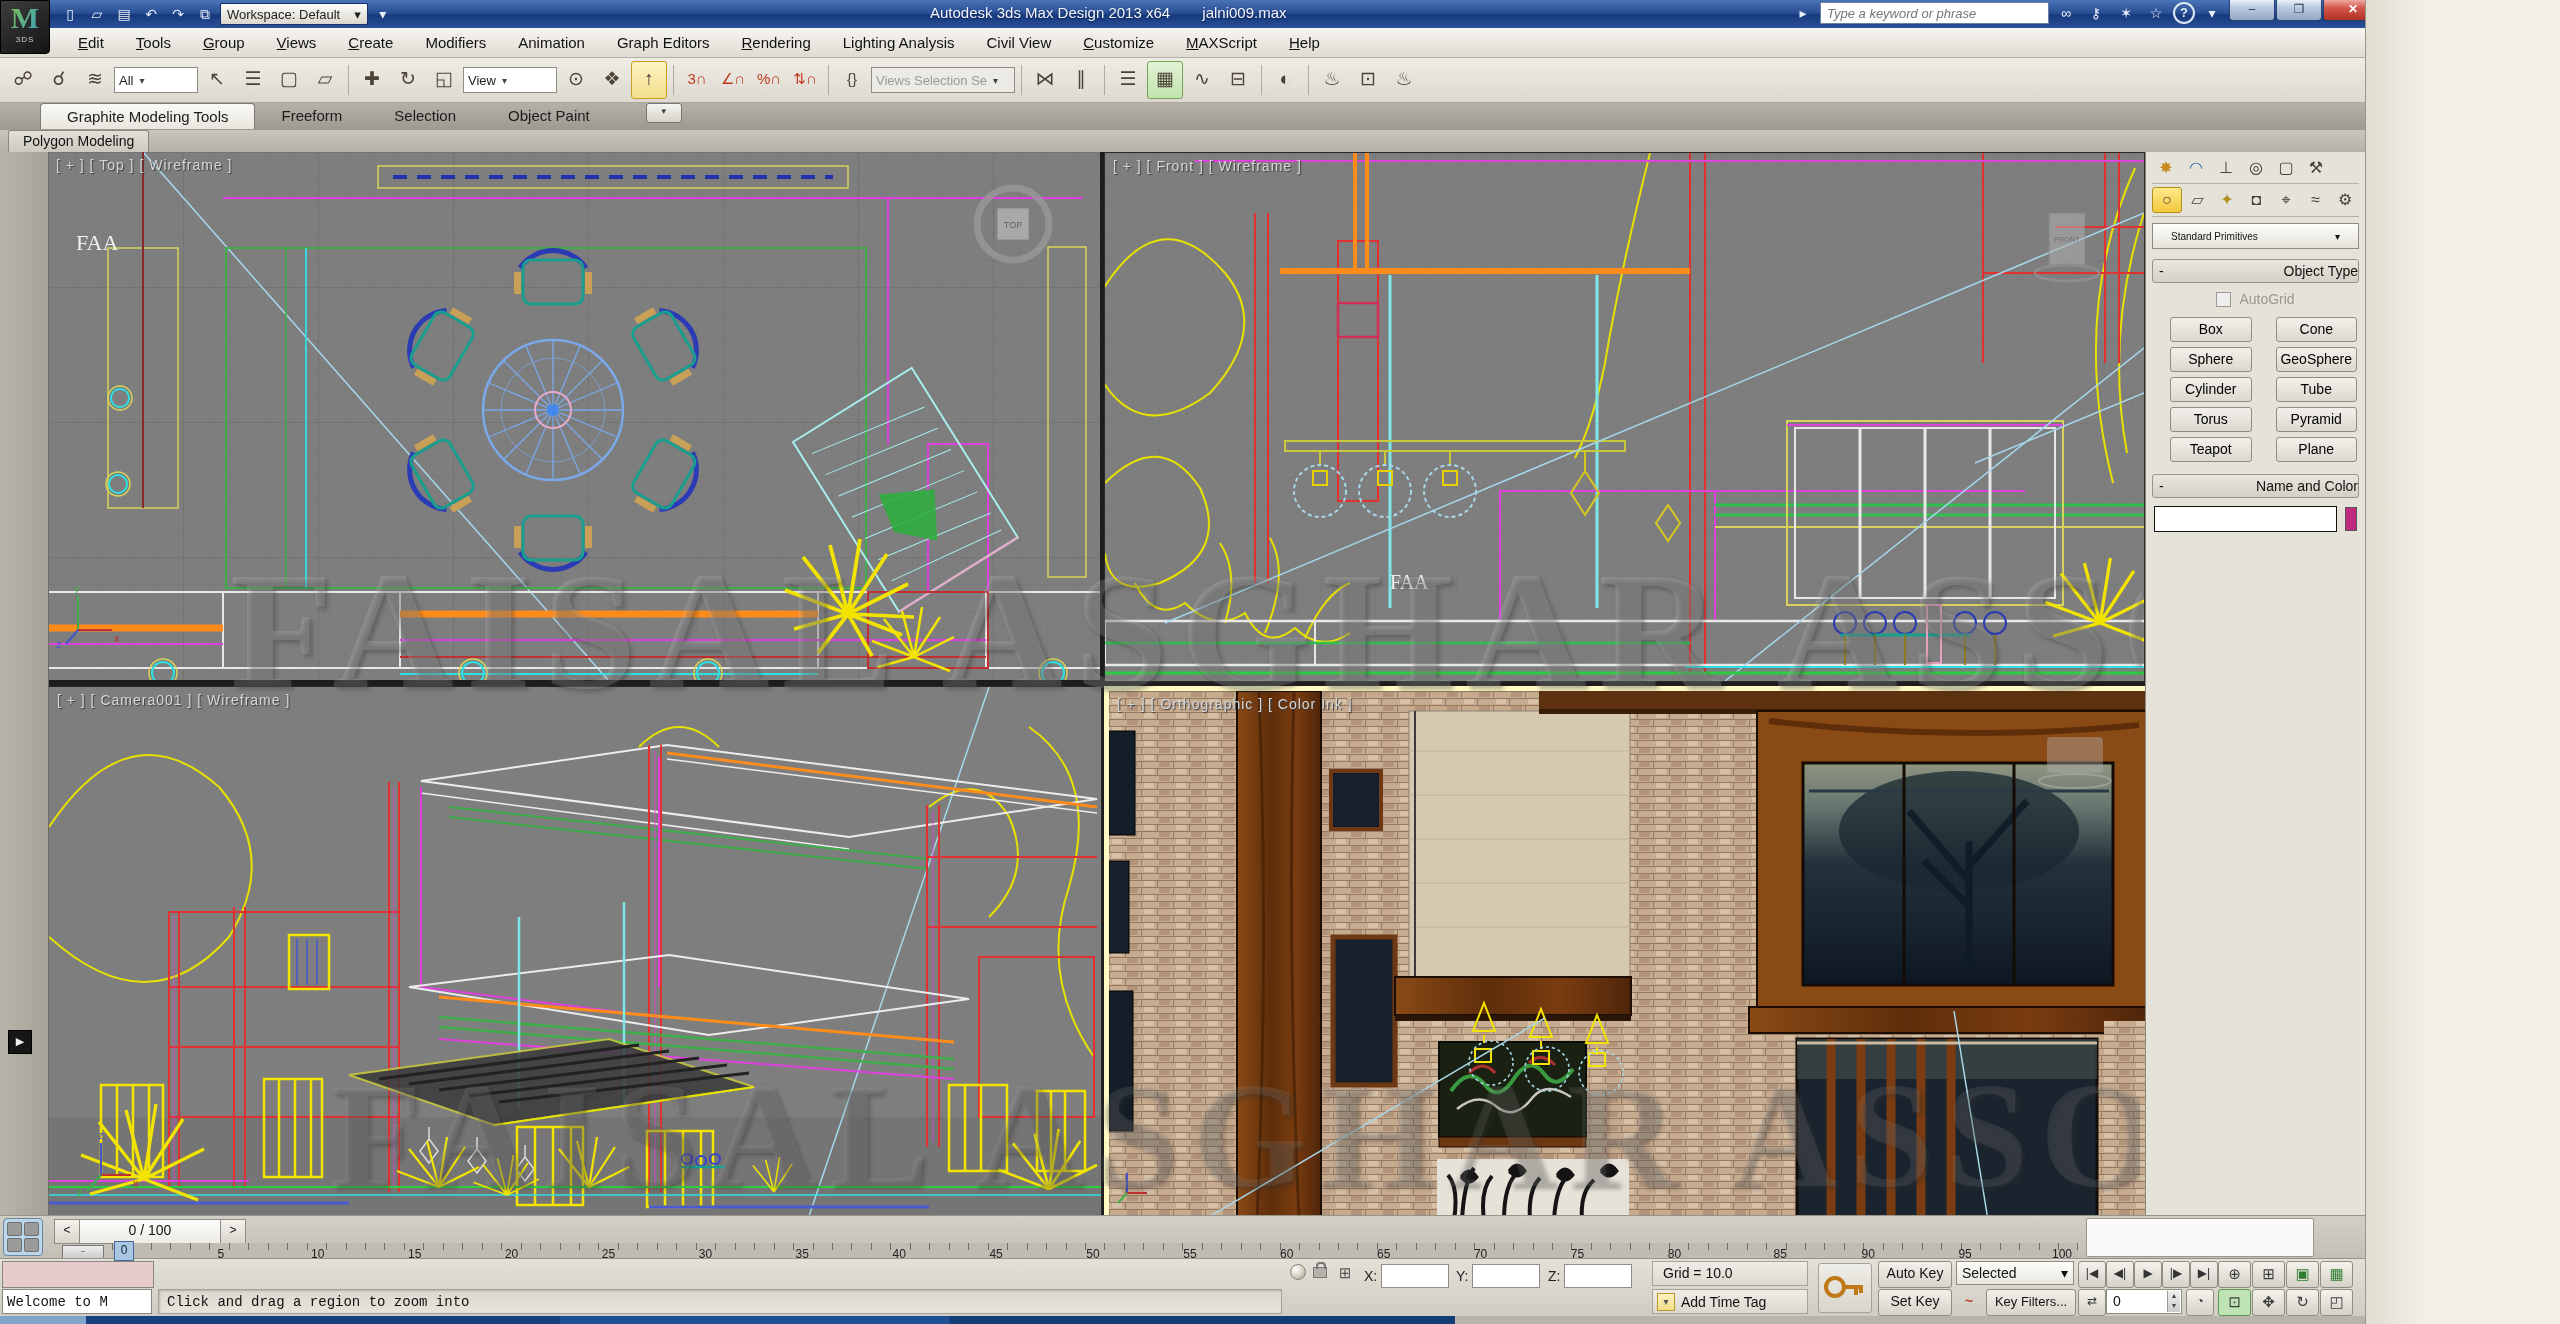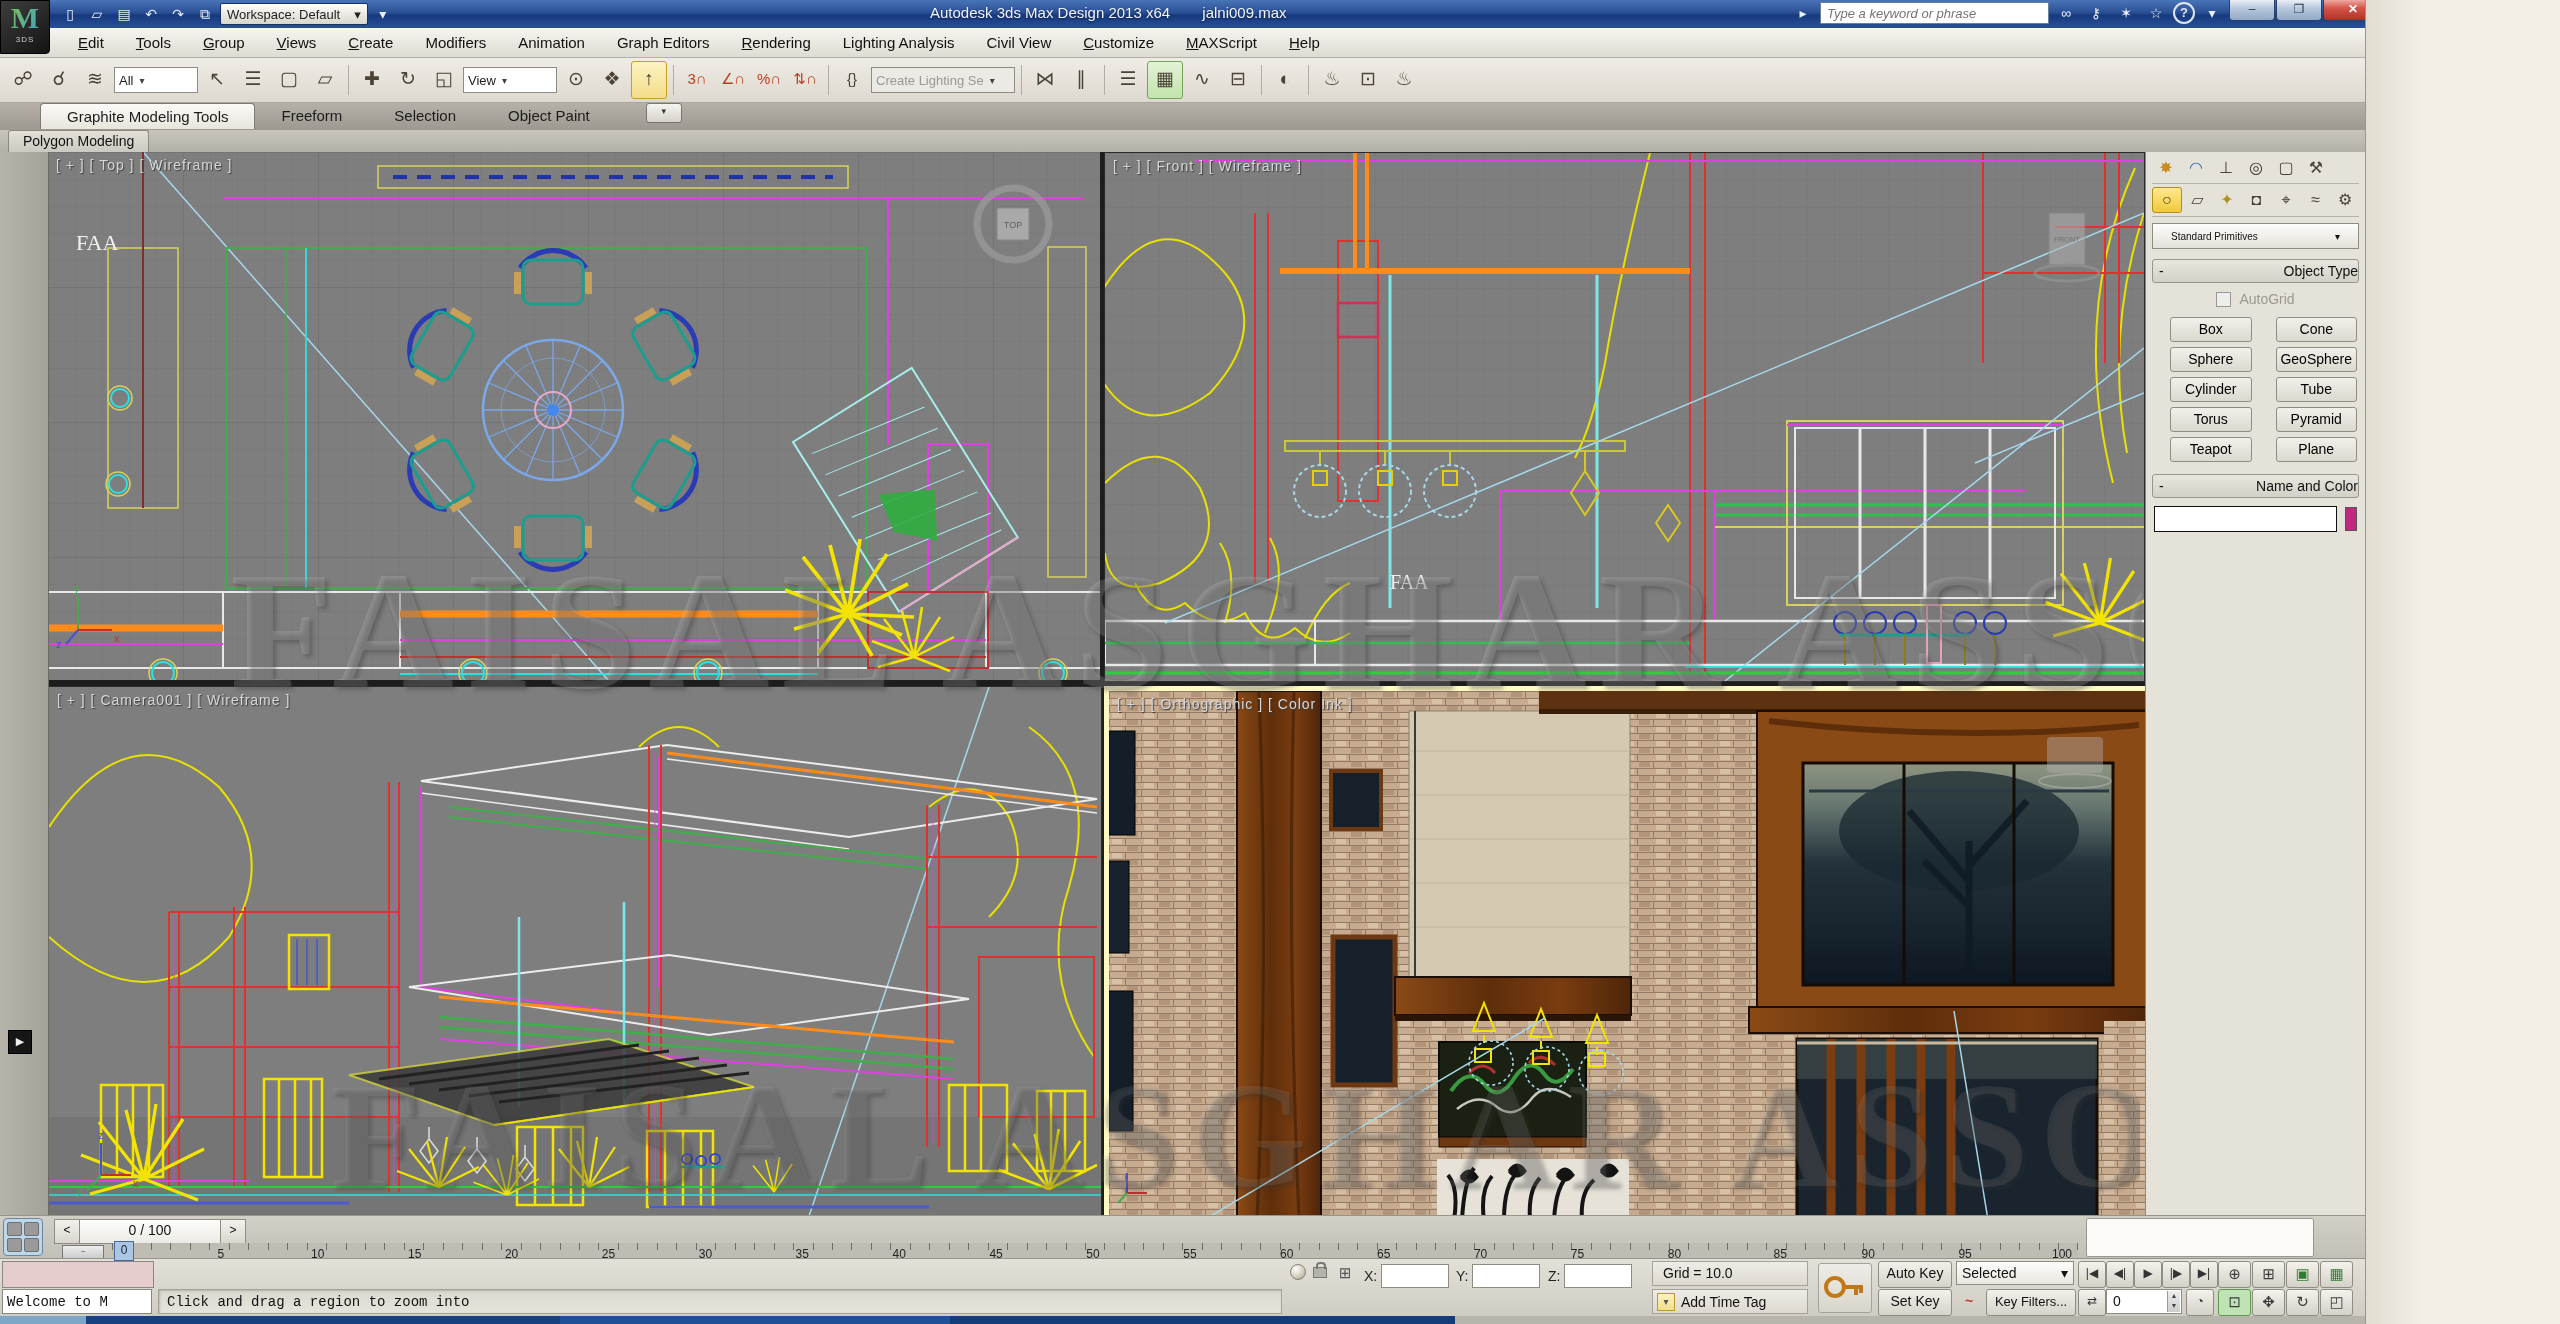--- a/index.html
+++ b/index.html
@@ -228,21 +228,21 @@
     <div class="tbtn">❖</div>
     <div class="tbtn hl-yellow">↑</div>
     <div class="tsep"></div>
     <div class="tbtn small mag">3∩</div>
     <div class="tbtn small mag">∠∩</div>
     <div class="tbtn small mag">%∩</div>
     <div class="tbtn small mag">⇅∩</div>
     <div class="tsep"></div>
     <div class="tbtn small">{}</div>
     <div class="tdrop disabled" style="width:134px">
-      <span>Create Lighting Se</span>
+      <span>Views Selection Se</span>
         <span class="car">▾</span>
     </div>
     <div class="tsep"></div>
     <div class="tbtn">⋈</div>
     <div class="tbtn">∥</div>
     <div class="tsep"></div>
     <div class="tbtn">☰</div>
     <div class="tbtn hl-green">▦</div>
     <div class="tbtn">∿</div>
     <div class="tbtn">⊟</div>

